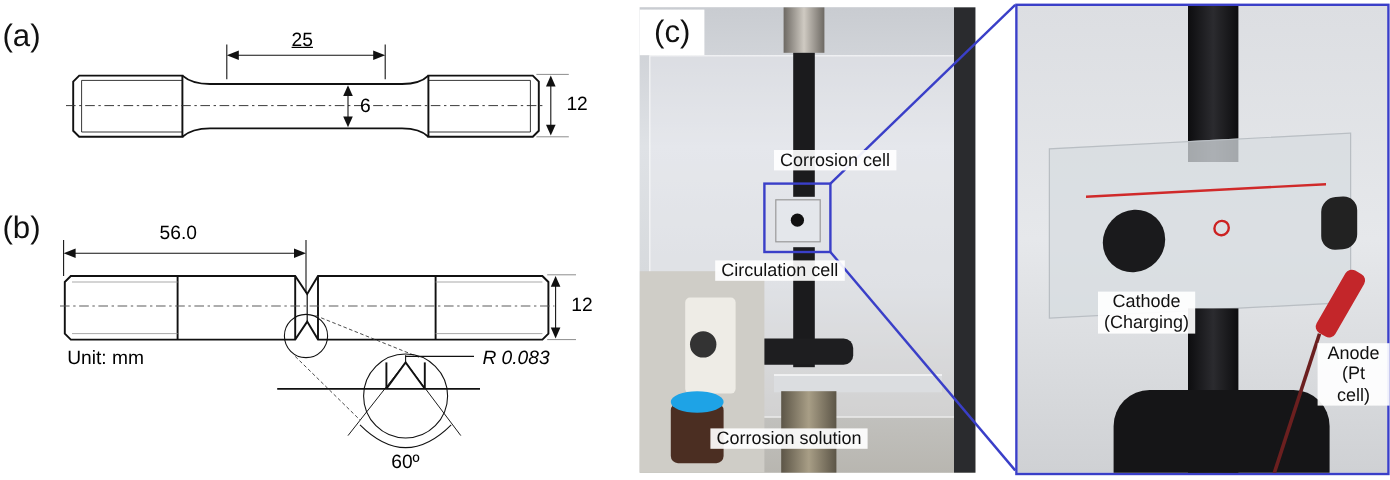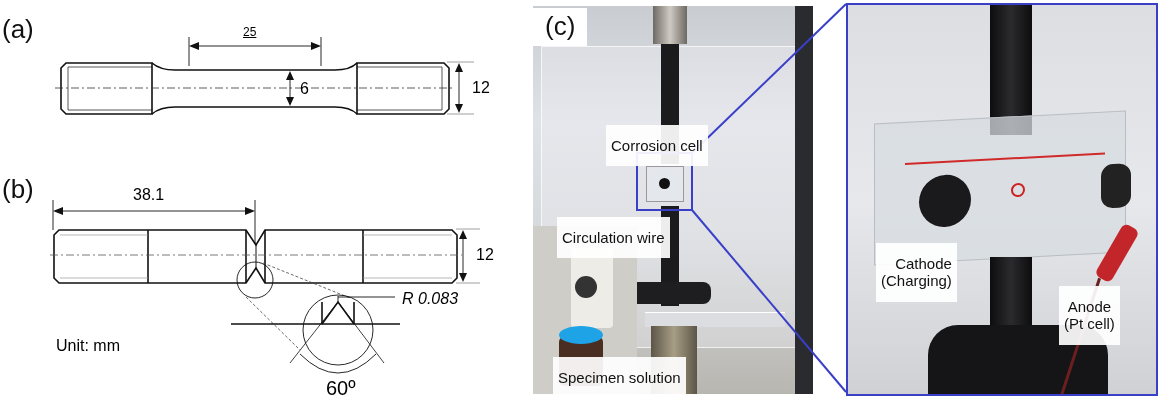--- a/index.html
+++ b/index.html
@@ -1,19 +1,19 @@
 <!DOCTYPE html>
 <html><head>
 <meta charset="utf-8">
 <style>
   html,body{margin:0;padding:0;background:#fff;}
   body{width:1158px;height:400px;position:relative;overflow:hidden;font-family:"Liberation Sans",sans-serif;}
   .panel-label{position:absolute;font-size:26px;color:#111;}
   .abs{position:absolute;}
-  .lbl{position:absolute;background:rgba(255,255,255,0.92);color:#111;font-size:15px;padding:12px 5px;line-height:1.15;text-align:center;}
+  .lbl{position:absolute;background:rgba(255,255,255,0.92);color:#111;font-size:15px;padding:0 5px;line-height:1.15;text-align:center;margin-left:39px;}
 </style>
 </head>
 <body>
 
 <div class="panel-label" style="left:2px;top:14px;">(a)</div>
 <svg class="abs" style="left:0;top:0;" width="520" height="150" viewBox="0 0 520 150">
   <g stroke="#111" fill="none" stroke-width="1.6">
 
     <path d="M66,63 L152,63 L152,114 L66,114 L61,109 L61,68 Z"></path>
     <line x1="68" y1="67" x2="152" y2="67" stroke-width="0.7"></line>
@@ -44,21 +44,21 @@
   <polygon points="290,106 286,97 294,97" fill="#111"></polygon>
 
   <g stroke="#888" stroke-width="0.8">
     <line x1="447" y1="62" x2="474" y2="62"></line>
     <line x1="447" y1="114" x2="474" y2="114"></line>
   </g>
   <line x1="459" y1="66" x2="459" y2="110" stroke="#111" stroke-width="0.9"></line>
   <polygon points="459,63 455,72 463,72" fill="#111"></polygon>
   <polygon points="459,113 455,104 463,104" fill="#111"></polygon>
 </svg>
-<div class="abs" style="left:243px;top:25px;font-size:12px;text-decoration:underline;">25</div>
+<div class="abs" style="left:243px;top:25px;font-size:16px;text-decoration:underline;">25</div>
 <div class="abs" style="left:300px;top:80px;font-size:16px;">6</div>
 <div class="abs" style="left:472px;top:79px;font-size:16px;">12</div>
 
 <div class="panel-label" style="left:2px;top:174px;">(b)</div>
 <svg class="abs" style="left:0;top:160px;" width="520" height="240" viewBox="0 0 520 240">
   <g stroke="#111" fill="none" stroke-width="1.6">
     <path d="M59,70 L246,70 L256,85 L265,70 L452,70 L457,75 L457,118 L452,123 L265,123 L256,108 L246,123 L59,123 L54,118 L54,75 Z"></path>
     <line x1="148" y1="70" x2="148" y2="123"></line>
     <line x1="363" y1="70" x2="363" y2="123"></line>
     <line x1="246" y1="70" x2="246" y2="123"></line>
@@ -99,25 +99,25 @@
     <path d="M322,164 L338,142 L354,164"></path>
     <line x1="322" y1="164" x2="322" y2="142"></line>
     <line x1="354" y1="164" x2="354" y2="142"></line>
   </g>
   <line x1="338" y1="142" x2="338" y2="136" stroke="#111" stroke-width="0.9"></line>
   <line x1="338" y1="137" x2="395" y2="137" stroke="#111" stroke-width="0.9"></line>
   <line x1="338" y1="142" x2="290" y2="203" stroke="#111" stroke-width="0.8"></line>
   <line x1="338" y1="142" x2="384" y2="203" stroke="#111" stroke-width="0.8"></line>
   <path d="M300,194 Q338,232 376,194" stroke="#111" fill="none" stroke-width="0.9"></path>
 </svg>
-<div class="abs" style="left:133px;top:186px;font-size:16px;">38.1</div>
+<div class="abs" style="left:133px;top:186px;font-size:16px;">56.0</div>
 <div class="abs" style="left:476px;top:246px;font-size:16px;">12</div>
-<div class="abs" style="left:56px;top:290px;font-size:16px;margin-top:47px;">Unit: mm</div>
+<div class="abs" style="left:56px;top:290px;font-size:16px;">Unit: mm</div>
 <div class="abs" style="left:402px;top:290px;font-size:16px;font-style:italic;">R 0.083</div>
-<div class="abs" style="left:326px;top:377px;font-size:20px;">60º</div>
+<div class="abs" style="left:326px;top:377px;font-size:16px;">60º</div>
 
 <div class="abs" style="left:533px;top:6px;width:280px;height:388px;background:linear-gradient(180deg,#c9ccd1 0%,#dfe2e6 30%,#d6d9dc 60%,#b8b6b0 100%);overflow:hidden;">
   <div class="abs" style="left:8px;top:40px;width:262px;height:300px;border:1px solid rgba(255,255,255,0.7);background:rgba(240,242,245,0.35);"></div>
   <div class="abs" style="left:262px;top:0;width:18px;height:388px;background:#2a2b2e;"></div>
   <div class="abs" style="left:120px;top:0;width:34px;height:38px;background:linear-gradient(90deg,#6d6963,#cfcac2,#6d6963);"></div>
   <div class="abs" style="left:128px;top:38px;width:18px;height:120px;background:#1b1b1d;"></div>
   <div class="abs" style="left:128px;top:200px;width:18px;height:100px;background:#1b1b1d;"></div>
   <div class="abs" style="left:96px;top:276px;width:82px;height:22px;border-radius:8px;background:#1e1e20;"></div>
   <div class="abs" style="left:112px;top:306px;width:140px;height:14px;background:rgba(220,222,226,0.8);border-top:1px solid #fff;"></div>
   <div class="abs" style="left:118px;top:320px;width:46px;height:68px;background:linear-gradient(90deg,#5c5547,#a89e86,#5c5547);"></div>
@@ -131,36 +131,36 @@
 <div class="panel-label" style="left:533px;top:8px;background:#fff;padding:3px 12px 4px 12px;">(c)</div>
 <svg class="abs" style="left:0;top:0;pointer-events:none;" width="1158" height="400" viewBox="0 0 1158 400">
   <rect x="637" y="153" width="55" height="57" fill="none" stroke="#3a3fc8" stroke-width="2"></rect>
   <line x1="692" y1="153" x2="846" y2="4" stroke="#3a3fc8" stroke-width="2"></line>
   <line x1="692" y1="210" x2="846" y2="392" stroke="#3a3fc8" stroke-width="2"></line>
 </svg>
 <div class="abs" style="left:646px;top:166px;width:36px;height:34px;background:rgba(230,232,236,0.7);border:1px solid #999;">
   <div class="abs" style="left:12px;top:11px;width:11px;height:11px;border-radius:50%;background:#111;"></div>
 </div>
 <div class="lbl" style="left:606px;top:125px;">Corrosion cell</div>
-<div class="lbl" style="left:557px;top:217px;">Circulation wire</div>
-<div class="lbl" style="left:553px;top:357px;">Specimen solution</div>
+<div class="lbl" style="left:557px;top:217px;">Circulation cell</div>
+<div class="lbl" style="left:553px;top:357px;">Corrosion solution</div>
 
 <div class="abs" style="left:846px;top:3px;width:308px;height:389px;border:2px solid #3a3fc8;background:linear-gradient(180deg,#dcdee2 0%,#e6e8eb 50%,#cfd1d4 100%);overflow:hidden;">
   <div class="abs" style="left:142px;top:0;width:42px;height:130px;background:linear-gradient(90deg,#0d0d0f,#2b2b2f,#0d0d0f);"></div>
   <div class="abs" style="left:26px;top:112px;width:250px;height:140px;background:rgba(215,220,224,0.75);border:1px solid #b9bec3;transform:skewY(-3deg);">
     <div class="abs" style="left:30px;top:40px;width:200px;height:2px;background:#d02a2a;"></div>
     <div class="abs" style="left:44px;top:54px;width:52px;height:52px;border-radius:50%;background:#1a1a1c;"></div>
     <div class="abs" style="left:226px;top:52px;width:30px;height:44px;border-radius:12px;background:#222;"></div>
     <div class="abs" style="left:136px;top:66px;width:10px;height:10px;border-radius:50%;border:2px solid #c22;"></div>
   </div>
   <div class="abs" style="left:142px;top:252px;width:42px;height:140px;background:linear-gradient(90deg,#0d0d0f,#2b2b2f,#0d0d0f);"></div>
   <div class="abs" style="left:80px;top:320px;width:180px;height:80px;border-radius:30px 30px 0 0;background:#151517;"></div>
   <div class="abs" style="left:260px;top:218px;width:18px;height:60px;background:#c3262a;transform:rotate(30deg);border-radius:6px;"></div>
   <div class="abs" style="left:230px;top:270px;width:3px;height:130px;background:#6b1f1f;transform:rotate(18deg);"></div>
 </div>
-<div class="lbl" style="left:876px;top:243px;text-align:right;">
+<div class="lbl" style="left:876px;top:243px;">
   <div>Cathode</div>
   <div>(Charging)</div>
 </div>
 <div class="lbl" style="left:1059px;top:286px;">
   <div>Anode</div>
   <div>(Pt cell)</div>
 </div>
 
 </body></html>

